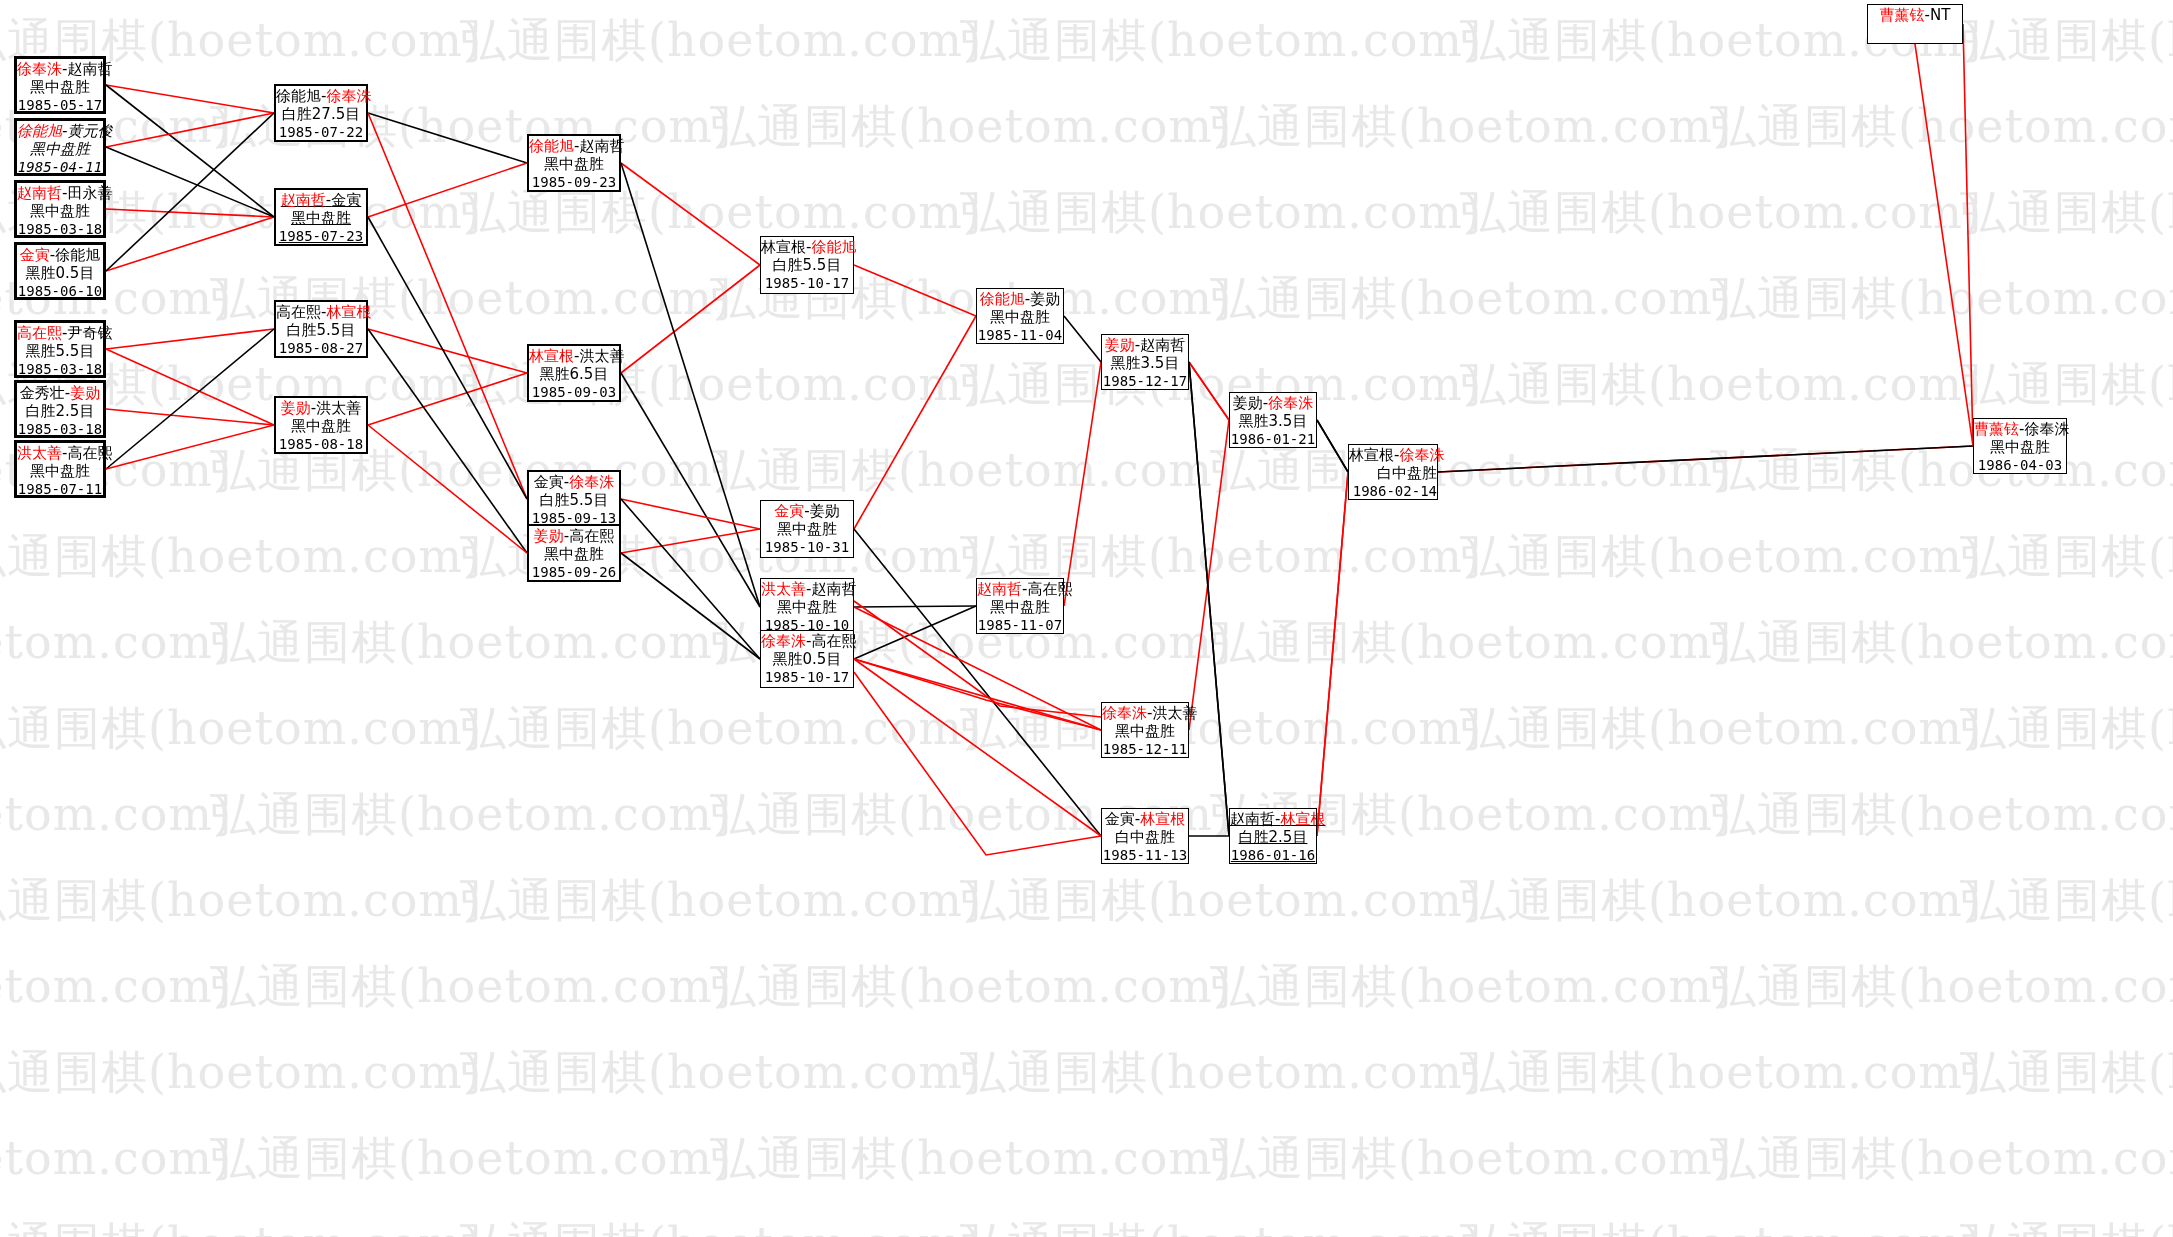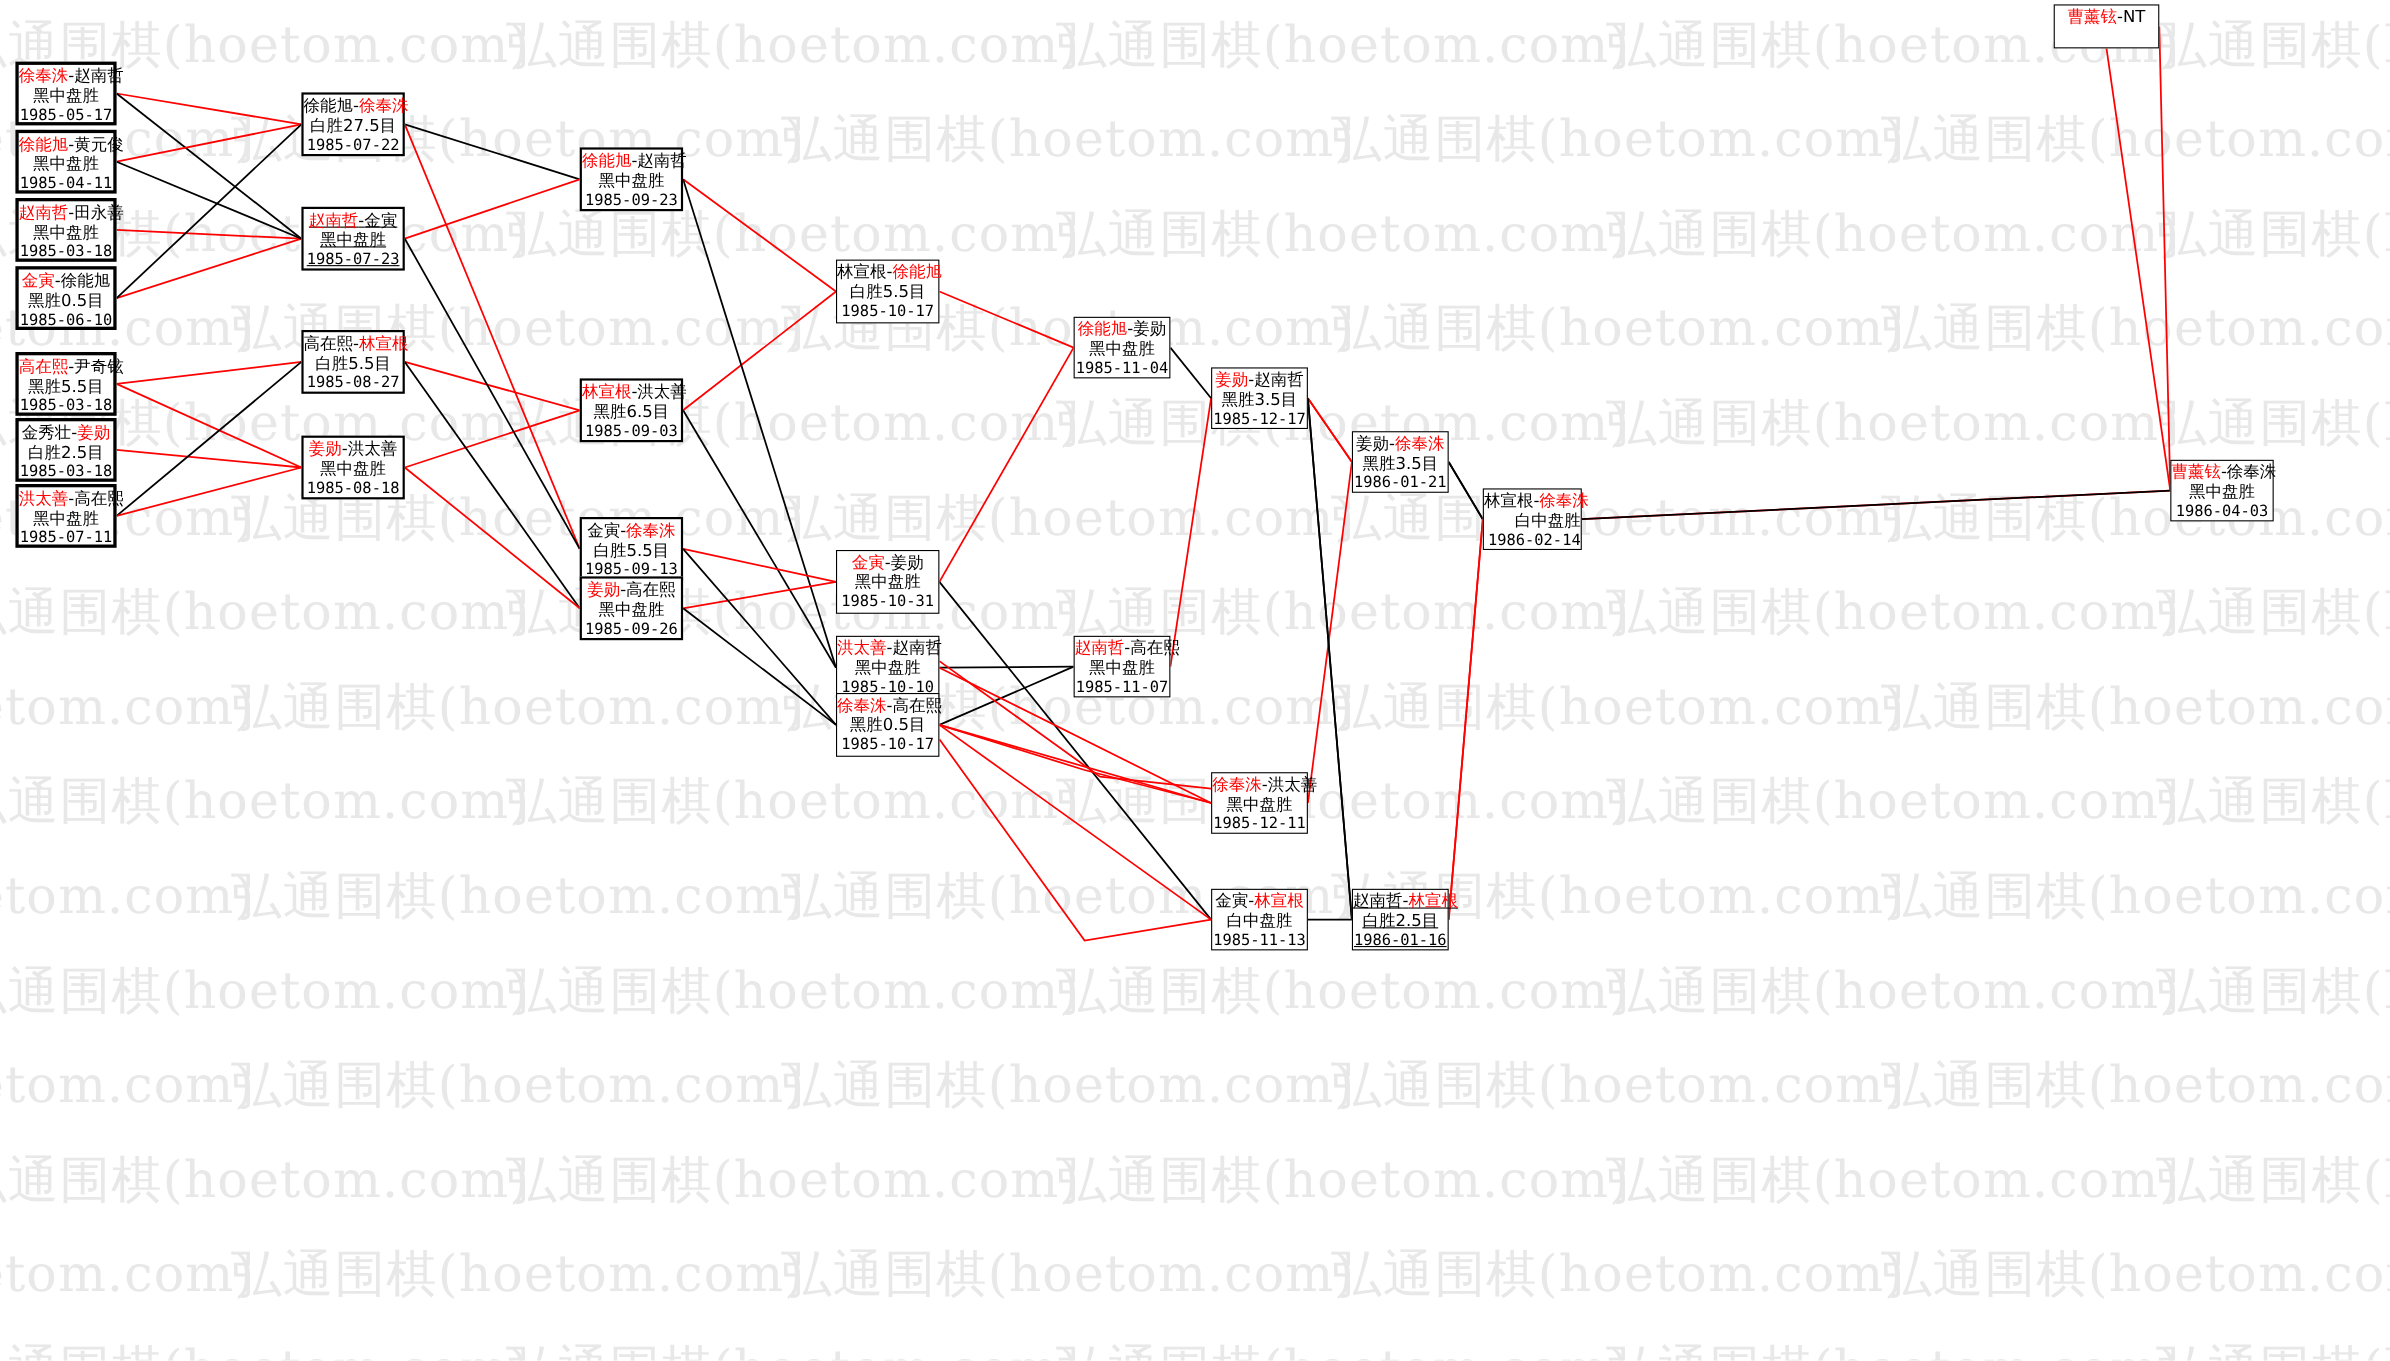--- a/index.html
+++ b/index.html
@@ -200,21 +200,21 @@
       <path d="M 1438 472 L 1973 446" stroke="#000000" stroke-width="1.6" fill="none"></path>
       <path d="M 1915 44 L 1973 446" stroke="#ff0000" stroke-width="1.6" fill="none"></path>
     </svg>
 
   <div id="nodes">
       <div class="node thick" id="n1" style="left: 14px; top: 56px; width: 92px; height: 58px;">
         <span class="ln players"><span class="red">徐奉洙</span><span class="blk">-</span><span class="blk">赵南哲</span></span>
         <span class="ln result">黑中盘胜</span>
         <span class="ln date">1985-05-17</span>
       </div>
-      <div class="node thick" id="n2" style="left: 14px; top: 118px; width: 92px; height: 58px;">
+      <div class="node thick" id="n2" style="left: 14px; top: 118px; width: 92px; height: 58px; font-style: italic;">
         <span class="ln players"><span class="red">徐能旭</span><span class="blk">-</span><span class="blk">黄元俊</span></span>
         <span class="ln result">黑中盘胜</span>
         <span class="ln date">1985-04-11</span>
       </div>
       <div class="node thick" id="n3" style="left: 14px; top: 180px; width: 92px; height: 58px;">
         <span class="ln players"><span class="red">赵南哲</span><span class="blk">-</span><span class="blk">田永善</span></span>
         <span class="ln result">黑中盘胜</span>
         <span class="ln date">1985-03-18</span>
       </div>
       <div class="node thick" id="n4" style="left: 14px; top: 242px; width: 92px; height: 58px;">

